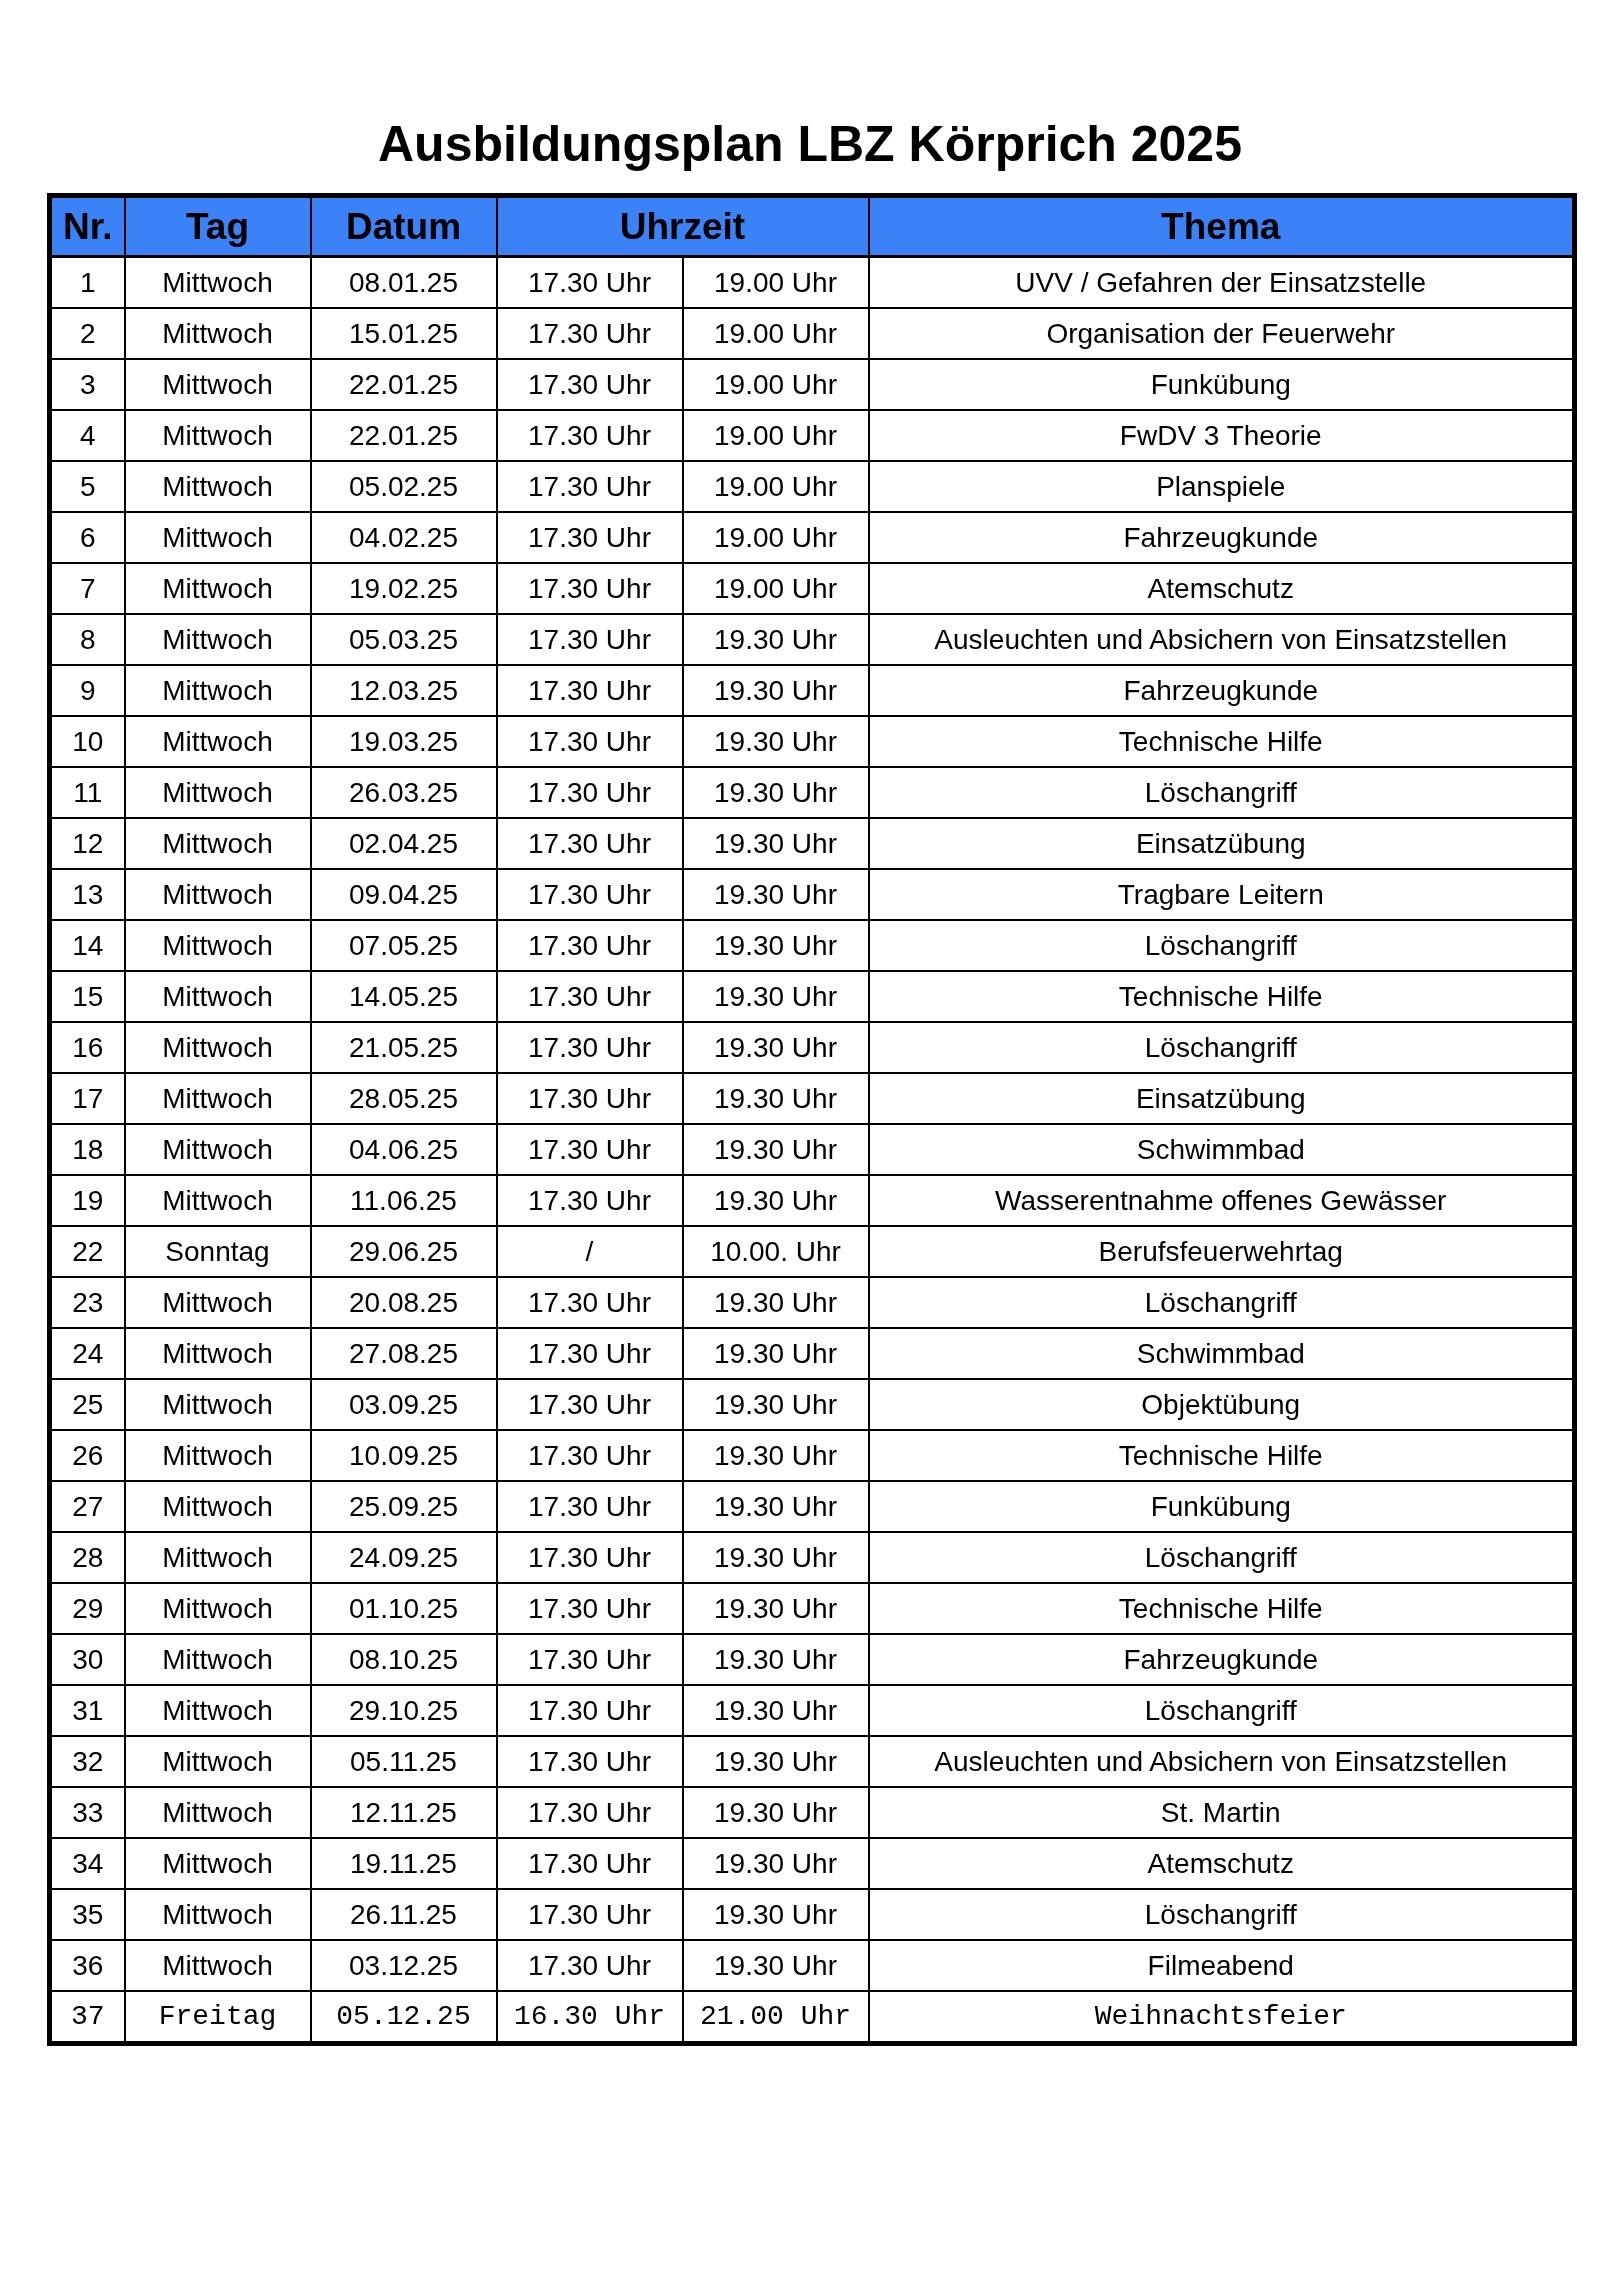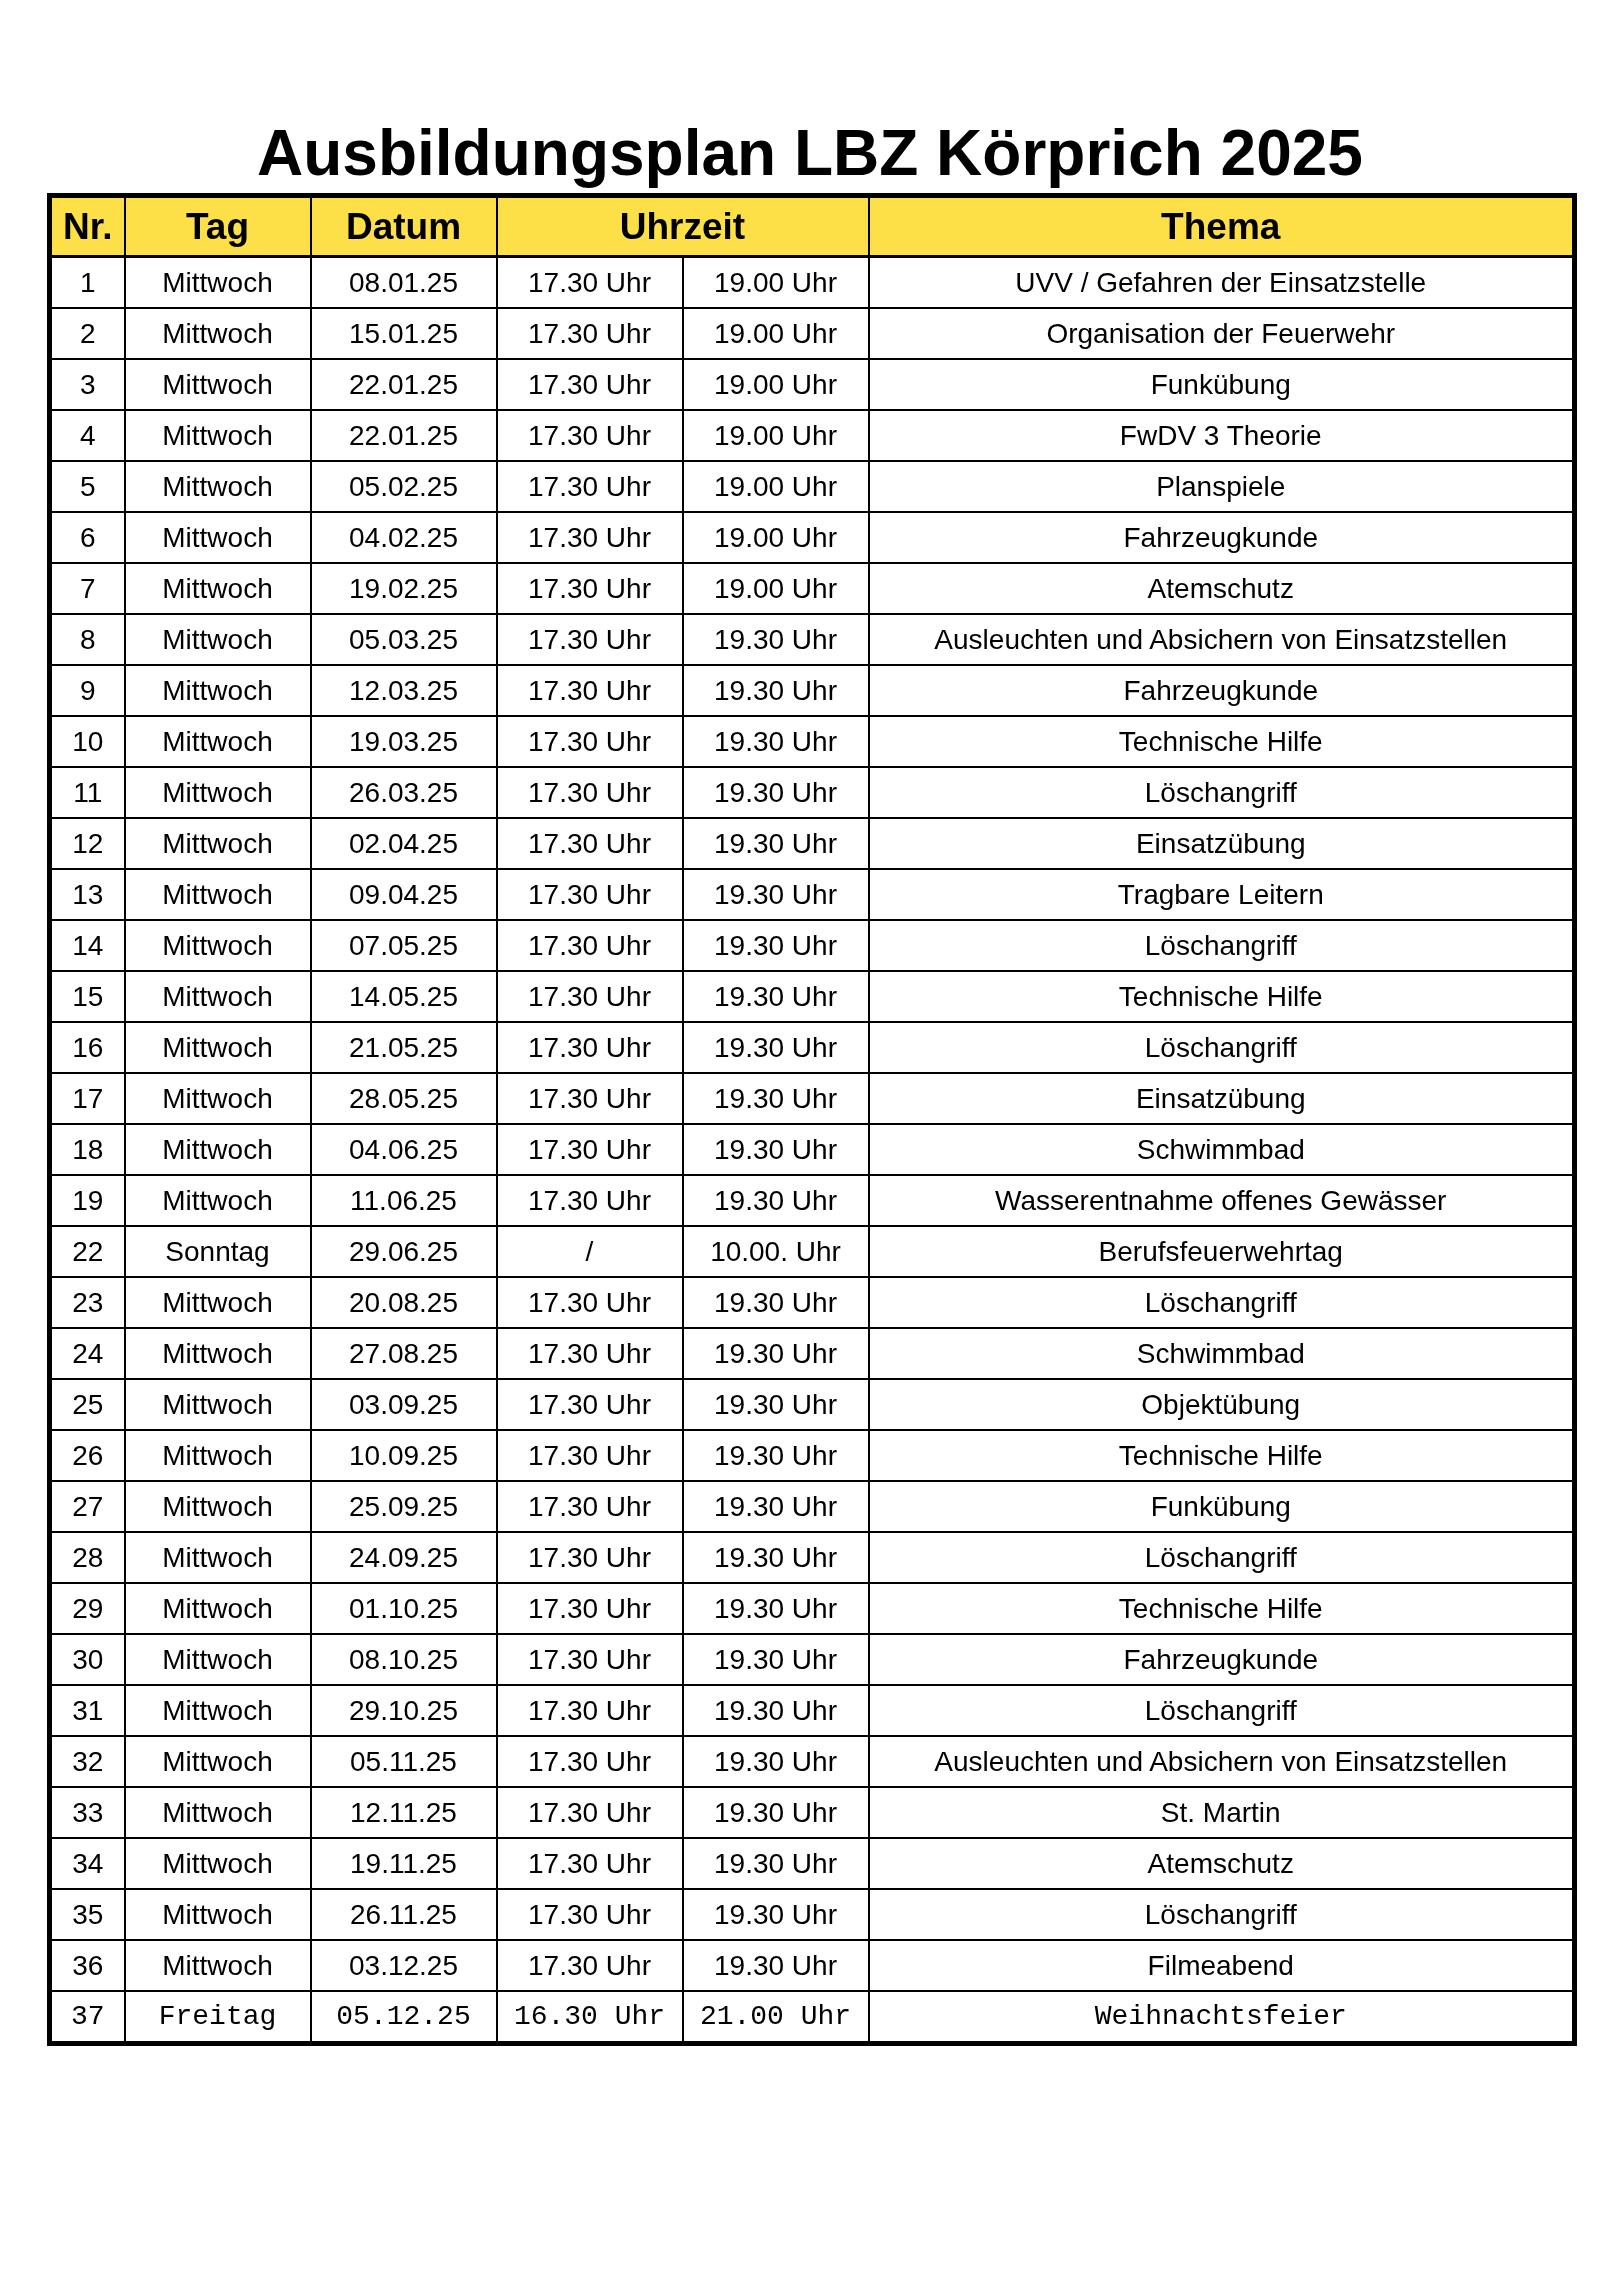--- a/index.html
+++ b/index.html
@@ -15,21 +15,21 @@
       color: #000;
       overflow: hidden;
     }
     .page-title {
       position: absolute;
       left: 0;
       top: 65px;
       width: 1620px;
       text-align: center;
       font-weight: bold;
-      font-size: 64px;
+      font-size: 50px;
       line-height: 90px;
       letter-spacing: 0px;
     }
     .schedule {
       position: absolute;
       left: 47px;
       top: 193px;
       border-collapse: collapse;
       table-layout: fixed;
       width: 1530px;
@@ -38,21 +38,21 @@
       border-right: 5.9px solid #000;
       border-bottom: 5.9px solid #000;
     }
     .schedule col.c-nr { width: 75px; }
     .schedule col.c-tag { width: 186px; }
     .schedule col.c-datum { width: 186px; }
     .schedule col.c-von { width: 186px; }
     .schedule col.c-bis { width: 186px; }
     .schedule col.c-thema { width: auto; }
     .schedule th {
-      background: #fde047;
+      background: #3b82f6;
       font-weight: bold;
       font-size: 37px;
       height: 57px;
       padding: 0;
       text-align: center;
       vertical-align: middle;
       border-left: 2px solid #000;
       border-right: 2px solid #000;
       border-bottom: 3.9px solid #000;
     }

